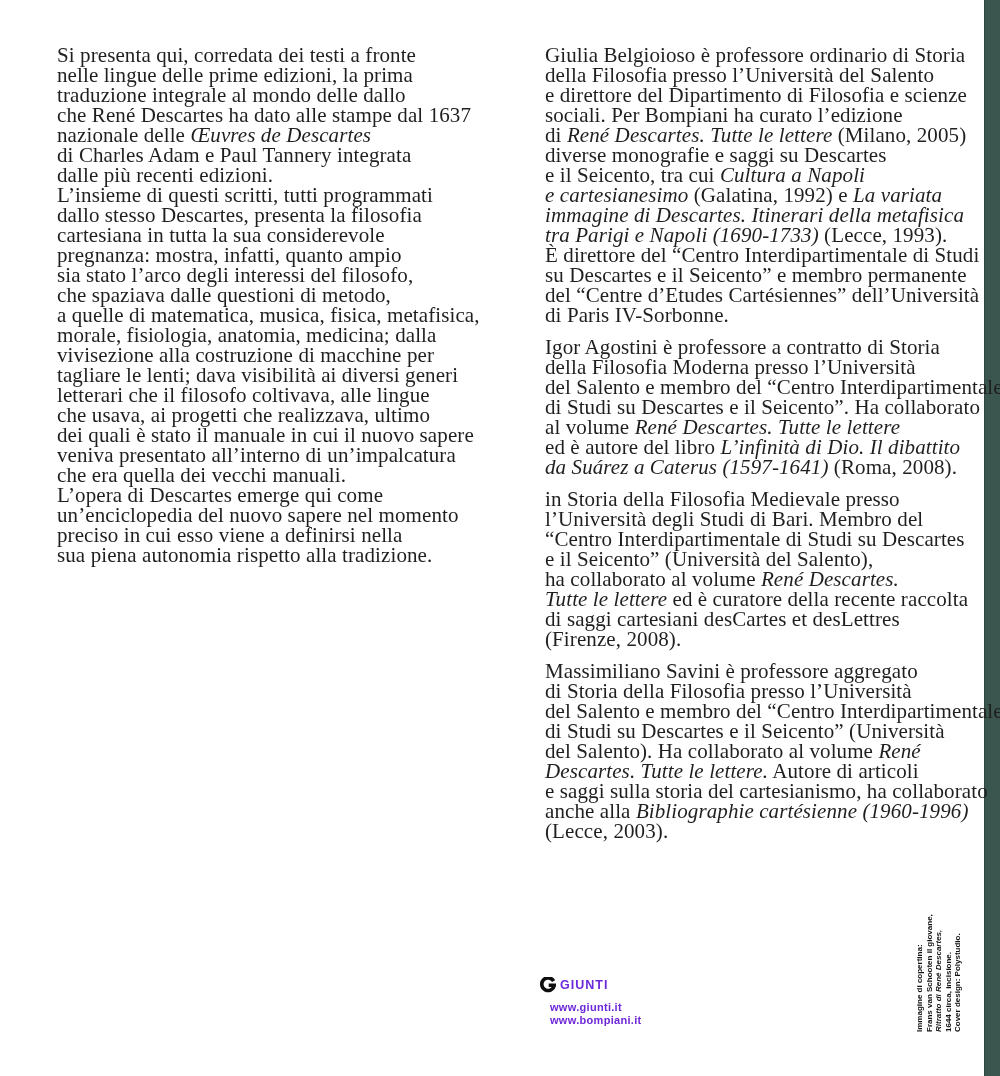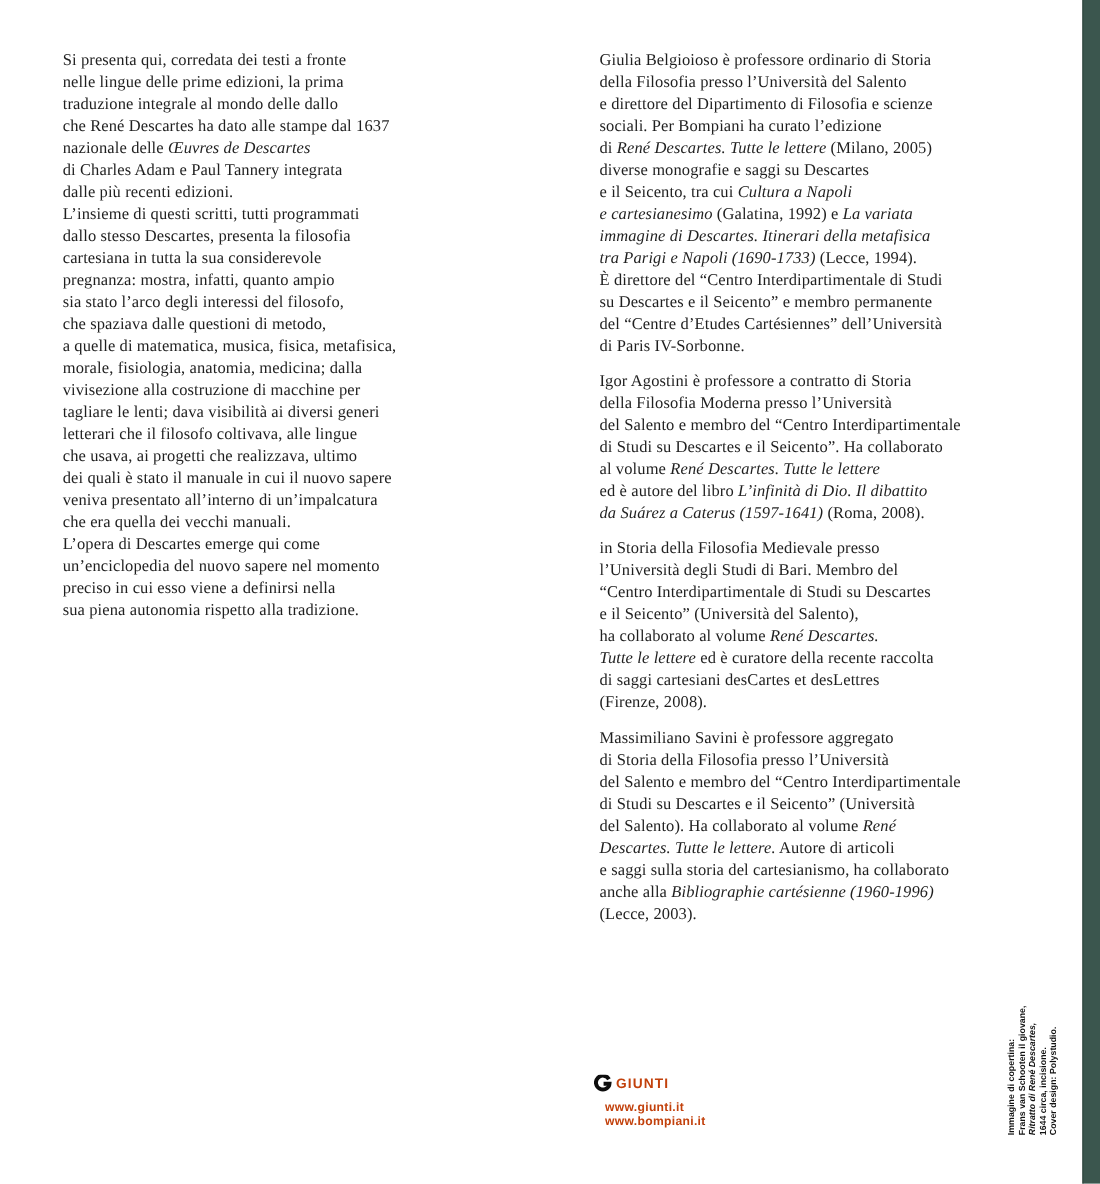--- a/index.html
+++ b/index.html
@@ -17,34 +17,34 @@
   .stripe {
     position: absolute; top: 0; right: 0;
     width: 15px; height: 1076px;
     background: #3b564e;
     border-left: 1px solid #30463f;
   }
 
   
   .col {
     position: absolute; top: 45px;
-    font-size: 15px; line-height: 20px;
+    font-size: 21px; line-height: 20px;
     letter-spacing: 0.1px;
   }
   .col-left  { left: 57px;  width: 445px; }
   .col-right { left: 545px; width: 438px; }
   .tline { white-space: nowrap; }
   .it { font-style: italic; }
   .bio-para { margin-bottom: 12px; }
 
   
   .publisher {
     position: absolute; left: 540px; top: 977px;
     font-family: "Liberation Sans", sans-serif;
-    color: #c2410c;
+    color: #6d28d9;
   }
   .logo-row { display: flex; align-items: center; gap: 4px; height: 16px; }
   .logo-g { display: inline-flex; width: 16px; height: 16px; }
   .logo-text {
     font-weight: 700; font-size: 12.5px; letter-spacing: 1px;
   }
   .urls { margin-top: 8px; font-weight: 700; font-size: 11px; line-height: 13px; letter-spacing: 0.3px; margin-left: 10px; }
 
   
   .credits {
@@ -98,21 +98,21 @@
     <div class="bio-para">
         <div class="tline"><span>Giulia Belgioioso è professore ordinario di Storia</span></div>
         <div class="tline"><span>della Filosofia presso l’Università del Salento</span></div>
         <div class="tline"><span>e direttore del Dipartimento di Filosofia e scienze</span></div>
         <div class="tline"><span>sociali. Per Bompiani ha curato l’edizione</span></div>
         <div class="tline"><span>di </span><span class="it">René Descartes. Tutte le lettere</span><span> (Milano, 2005)</span></div>
         <div class="tline"><span>diverse monografie e saggi su Descartes</span></div>
         <div class="tline"><span>e il Seicento, tra cui </span><span class="it">Cultura a Napoli</span></div>
         <div class="tline"><span class="it">e cartesianesimo</span><span> (Galatina, 1992) e </span><span class="it">La variata</span></div>
         <div class="tline"><span class="it">immagine di Descartes. Itinerari della metafisica</span></div>
-        <div class="tline"><span class="it">tra Parigi e Napoli (1690-1733)</span><span> (Lecce, 1994).</span></div>
+        <div class="tline"><span class="it">tra Parigi e Napoli (1690-1733)</span><span> (Lecce, 1993).</span></div>
         <div class="tline"><span>È direttore del “Centro Interdipartimentale di Studi</span></div>
         <div class="tline"><span>su Descartes e il Seicento” e membro permanente</span></div>
         <div class="tline"><span>del “Centre d’Etudes Cartésiennes” dell’Università</span></div>
         <div class="tline"><span>di Paris IV-Sorbonne.</span></div>
       </div>
     <div class="bio-para">
         <div class="tline"><span>Igor Agostini è professore a contratto di Storia</span></div>
         <div class="tline"><span>della Filosofia Moderna presso l’Università</span></div>
         <div class="tline"><span>del Salento e membro del “Centro Interdipartimentale</span></div>
         <div class="tline"><span>di Studi su Descartes e il Seicento”. Ha collaborato</span></div>

